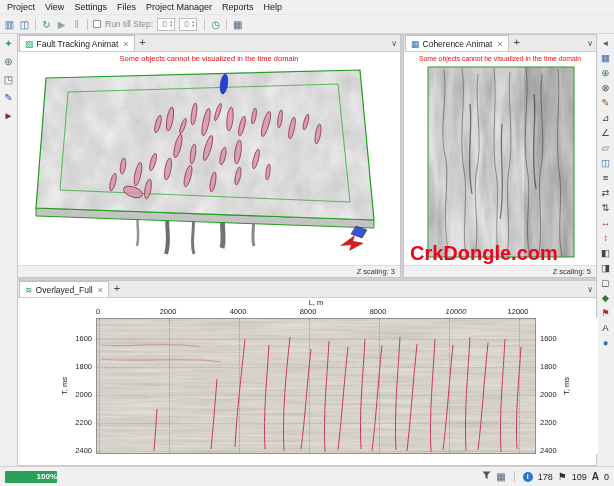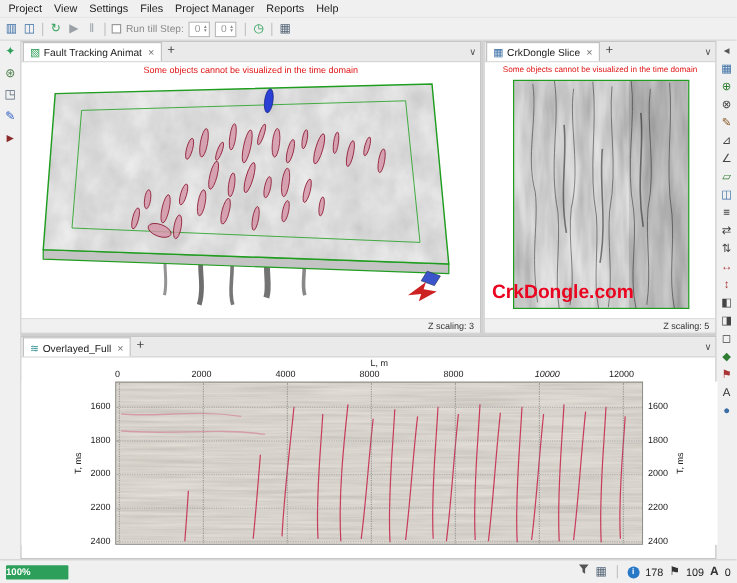--- a/index.html
+++ b/index.html
@@ -29,40 +29,40 @@
 .tabicon{font-size:9px}
 .closex{color:#777;font-size:9px;margin-left:2px;cursor:default}
 .plusbtn{width:16px;height:16px;line-height:15px;text-align:center;color:#444;font-size:11px}
 .chevron{margin-left:auto;margin-right:3px;color:#555;font-size:8px;align-self:center}
 .warnbar{height:12px;flex:none;display:flex;align-items:center;justify-content:center;background:#fff;color:#e01212;font-size:7.5px}
 .panel-tr .warnbar{font-size:6.8px}
 .viewarea{position:relative;flex:1;background:#fff;overflow:hidden}
 .viewarea svg{position:absolute;left:0;top:0}
 .zfooter{height:12px;flex:none;background:#f0f0f0;border-top:1px solid #dedede;display:flex;align-items:center;justify-content:flex-end;padding-right:5px;font-size:7.5px;color:#333}
 .panel-b .zfooter{height:13px}
-.watermark{position:absolute;left:6px;bottom:12px;font-size:16px;font-weight:bold;color:#ea0420;white-space:nowrap}
+.watermark{position:absolute;left:6px;bottom:0;font-size:20px;font-weight:bold;color:#ea0420;white-space:nowrap}
 .axesheader{position:relative;height:20px;flex:none;background:#fff}
 .xlabel{position:absolute;left:78px;width:440px;top:0;text-align:center;font-size:7.5px;color:#222}
 .xtickrow{position:absolute;left:0;right:0;top:9px;height:10px}
 .xtick{position:absolute;width:28px;text-align:center;font-size:7.5px;color:#222}
 .plotrow{position:relative;flex:none;height:136px;display:flex;background:#fff}
 .ygutter{position:relative;width:78px;background:#fff;flex:none}
 .ygutter.right{width:62px}
 .ytick{position:absolute;right:4px;font-size:7.5px;color:#222}
 .ygutter.right .ytick{left:4px;right:auto}
 .ylabel{position:absolute;top:50%;font-size:7.5px;color:#222;transform:translateY(-50%) rotate(-90deg)}
 .ygutter.left .ylabel{right:22px}
 .ygutter.right .ylabel{left:22px}
 .plot{position:relative;width:440px;height:136px;border:1px solid #8f8f8f;background:#ded5c6;overflow:hidden;flex:none}
 .plot svg{position:absolute;left:0;top:0}
 .plot-overlay{position:absolute;left:0;top:0;right:0;bottom:0}
 .vgrid{position:absolute;top:0;bottom:0;width:0;border-left:1px dotted #787878;opacity:.6}
 .hgrid{position:absolute;left:0;right:0;height:0;border-top:1px dotted #8d8d8d;opacity:.5}
 .statusbar{position:absolute;left:0;right:0;bottom:0;height:20px;background:#f0f0f0;border-top:1px solid #d2d2d2;display:flex;align-items:center;padding:0 5px}
-.progress{width:52px;height:12px;background:#2ca05a;color:#fff;font-size:8px;font-weight:bold;display:flex;align-items:center;justify-content:flex-start;border-radius:1px}
+.progress{width:52px;height:12px;background:#2ca05a;color:#fff;font-size:8px;font-weight:bold;display:flex;align-items:center;justify-content:flex-end;border-radius:1px}
 .statusright{margin-left:auto;display:flex;align-items:center;gap:5px}
 .sicon{font-size:10px;line-height:12px}
 .infobadge{width:10px;height:10px;border-radius:50%;background:#2878c8;color:#fff;font-size:7px;font-weight:bold;display:flex;align-items:center;justify-content:center}
 .scount{font-size:9px;color:#222}
 </style>
 </head>
 <body>
 
 <div class="window">
 
@@ -232,21 +232,21 @@
       </div>
       <div class="zfooter">
         <span>Z scaling: 3</span>
       </div>
     </div>
 
     <div class="panel panel-tr">
       <div class="tabbar">
         <div class="tab">
           <span class="tabicon" style="color:#3a6ea5">▦</span>
-          <span>CrkDongle Slice</span>
+          <span>Coherence Animat</span>
           <span class="closex">×</span>
         </div>
         <div class="plusbtn">+</div>
         <div class="chevron">∨</div>
       </div>
       <div class="warnbar">
         <span>Some objects cannot be visualized in the time domain</span>
       </div>
       <div class="viewarea">
         <svg width="194" height="203" viewBox="0 0 194 203">

